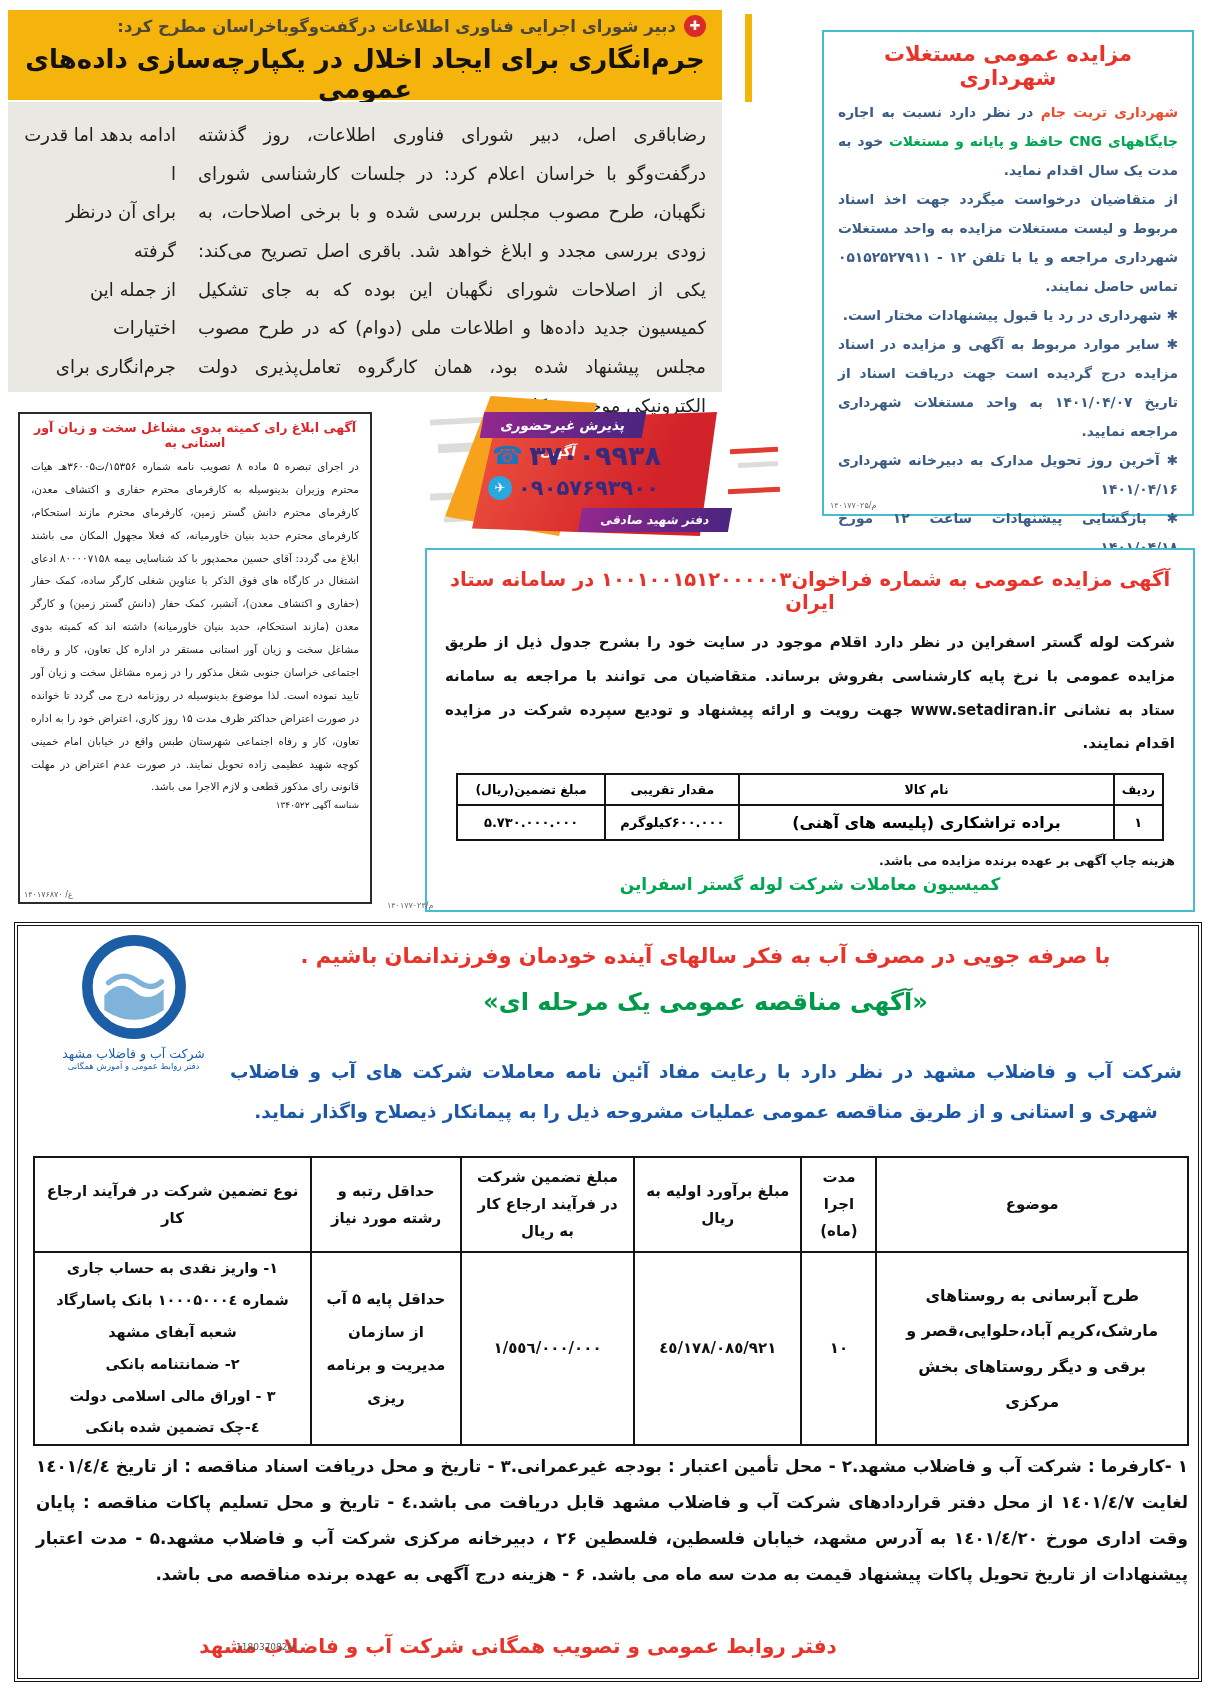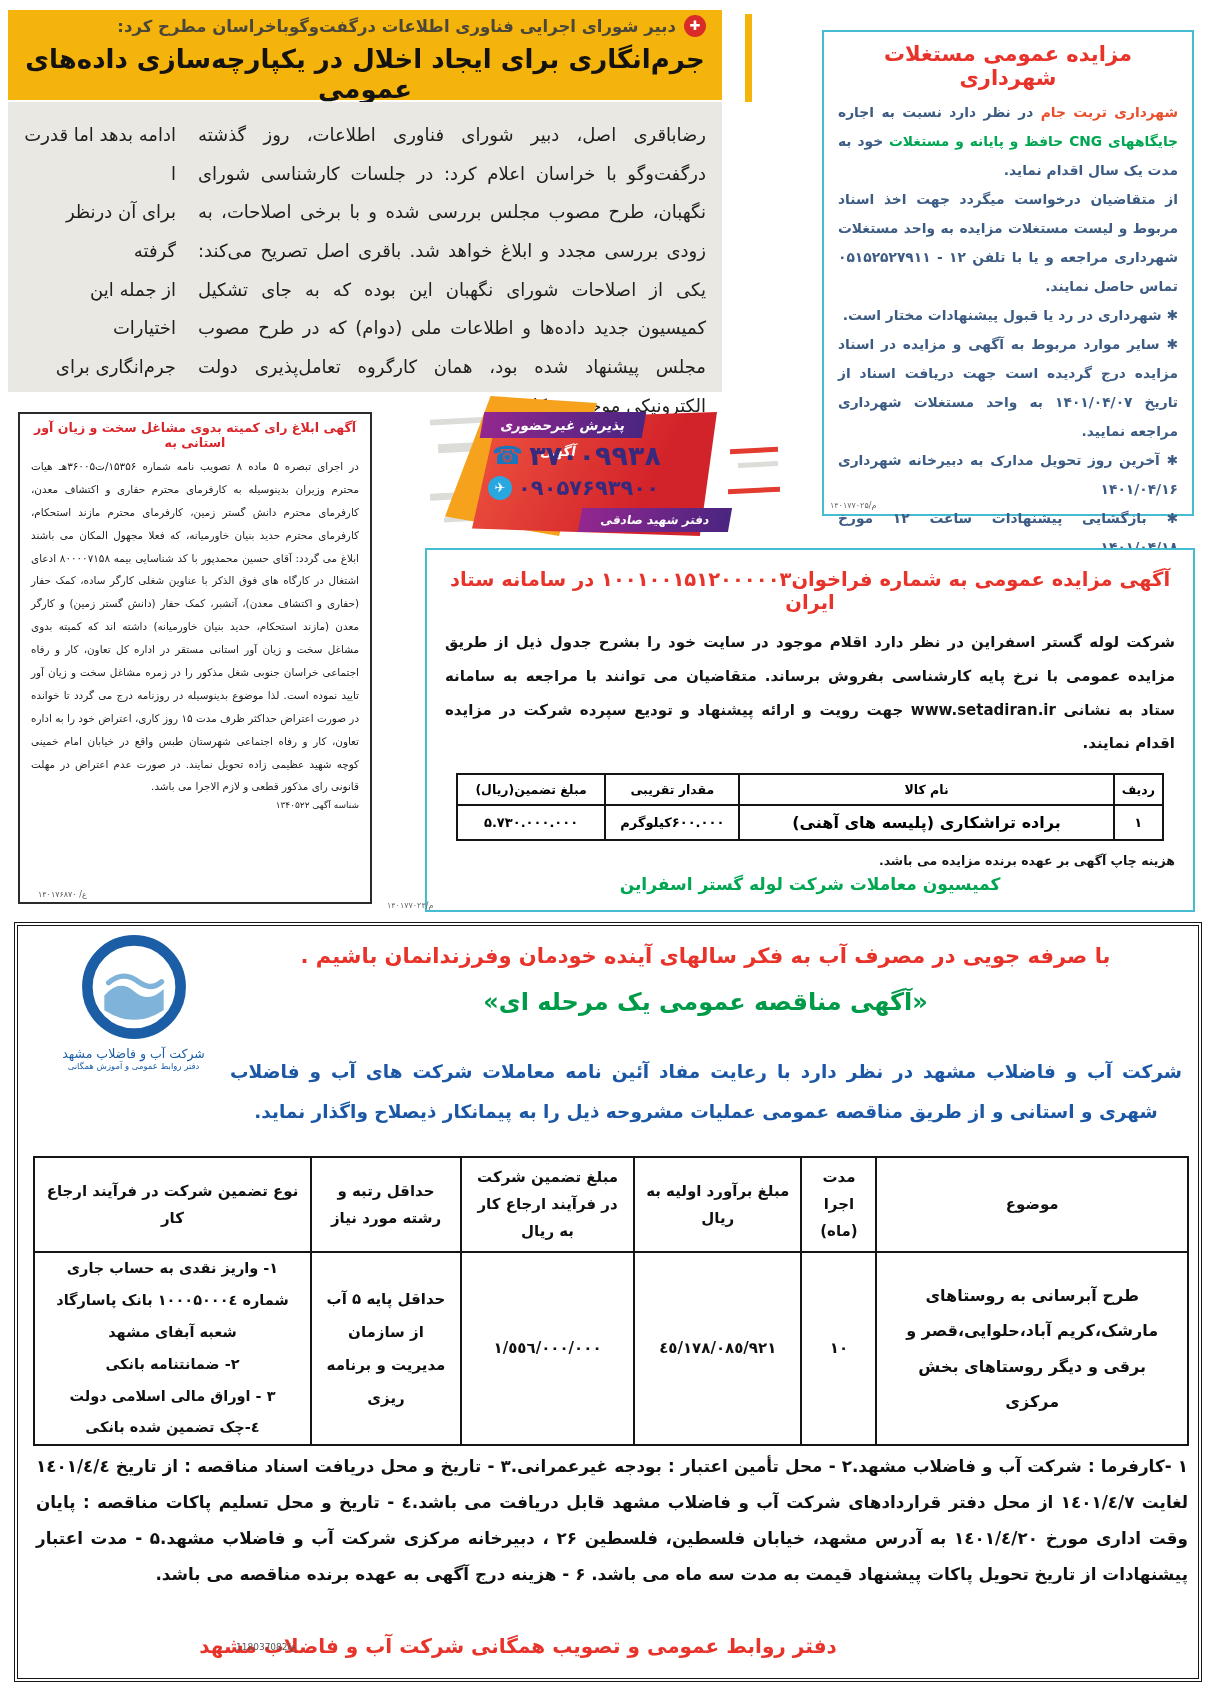--- a/index.html
+++ b/index.html
@@ -28,21 +28,21 @@
   .muni-bullet { font-size:13.8px; font-weight:bold; line-height:2.1; color:#3D5C84; text-align:justify; }
   .muni-sig { color:#00A651; font-weight:bold; font-size:15.5px; text-align:center; margin-top:10px; }
   .muni-code { position:absolute; left:6px; bottom:4px; font-size:8px; color:#666; direction:ltr;margin-top:23px; }
 
   
   .cmt-box { position:absolute; left:18px; top:412px; width:354px; height:492px; border:2px solid #2b2b2b; background:#fff; padding:6px 11px; }
   .cmt-title { color:#D9262B; font-weight:bold; font-size:12.6px; text-align:center; }
   .cmt-body { font-size:10.4px; line-height:2.2; text-align:justify; color:#1c1c1c; margin-top:5px; }
   .cmt-id { font-size:9px; color:#222; margin-top:2px; }
   .cmt-sig { color:#1B5CB0; font-weight:bold; font-size:12.6px; text-align:center; line-height:2; margin-top:2px; }
-  .cmt-code { position:absolute; left:4px; bottom:3px; font-size:8px; color:#555; direction:ltr;margin-left:14px; }
+  .cmt-code { position:absolute; left:4px; bottom:3px; font-size:8px; color:#555; direction:ltr; }
 
   
   .ad { position:absolute; left:430px; top:396px; width:365px; height:142px; direction:ltr; }
   .ad-stripe { position:absolute; background:#DCDCD8; transform:rotate(-3deg); }
   .ad-stripe.red { background:#E23B30; }
   .ad-orange { position:absolute; left:15px; top:0; width:190px; height:140px; background:#F6A21C; clip-path:polygon(24% 0, 80% 5%, 60% 100%, 0 86%); }
   .ad-red { position:absolute; left:42px; top:16px; width:245px; height:124px; background:linear-gradient(118deg,#EF5540 0%, #D3232A 70%); clip-path:polygon(10% 6%, 100% 0, 93% 100%, 0 94%); }
   .ad-ribbon { position:absolute; background:linear-gradient(90deg,#93278F,#4A2580); color:#fff; font-weight:bold; text-align:center; transform:skewX(-10deg); }
   .ad-ribbon-top { left:52px; top:16px; width:162px; height:26px; font-size:13.5px; line-height:26px; }
   .ad-ribbon-bottom { left:150px; top:112px; width:150px; height:24px; font-size:12px; line-height:24px; }

